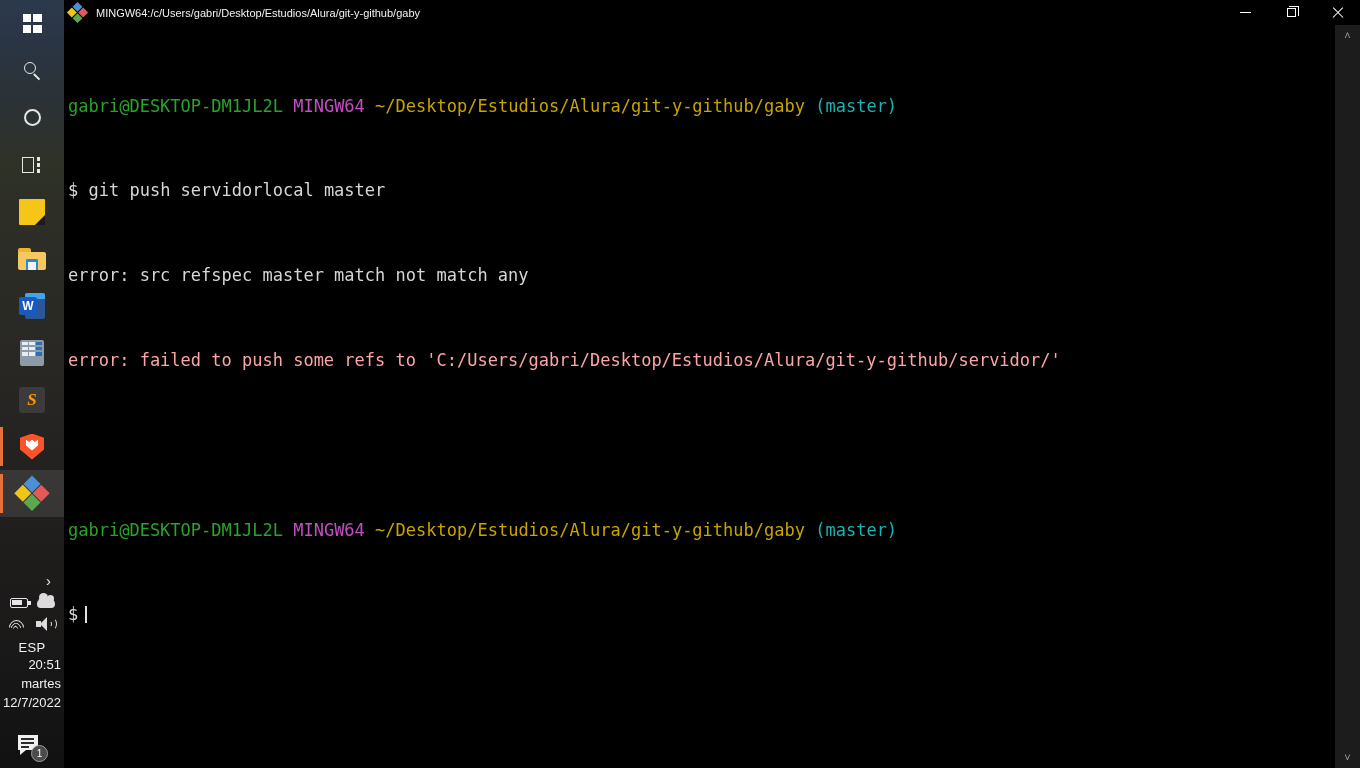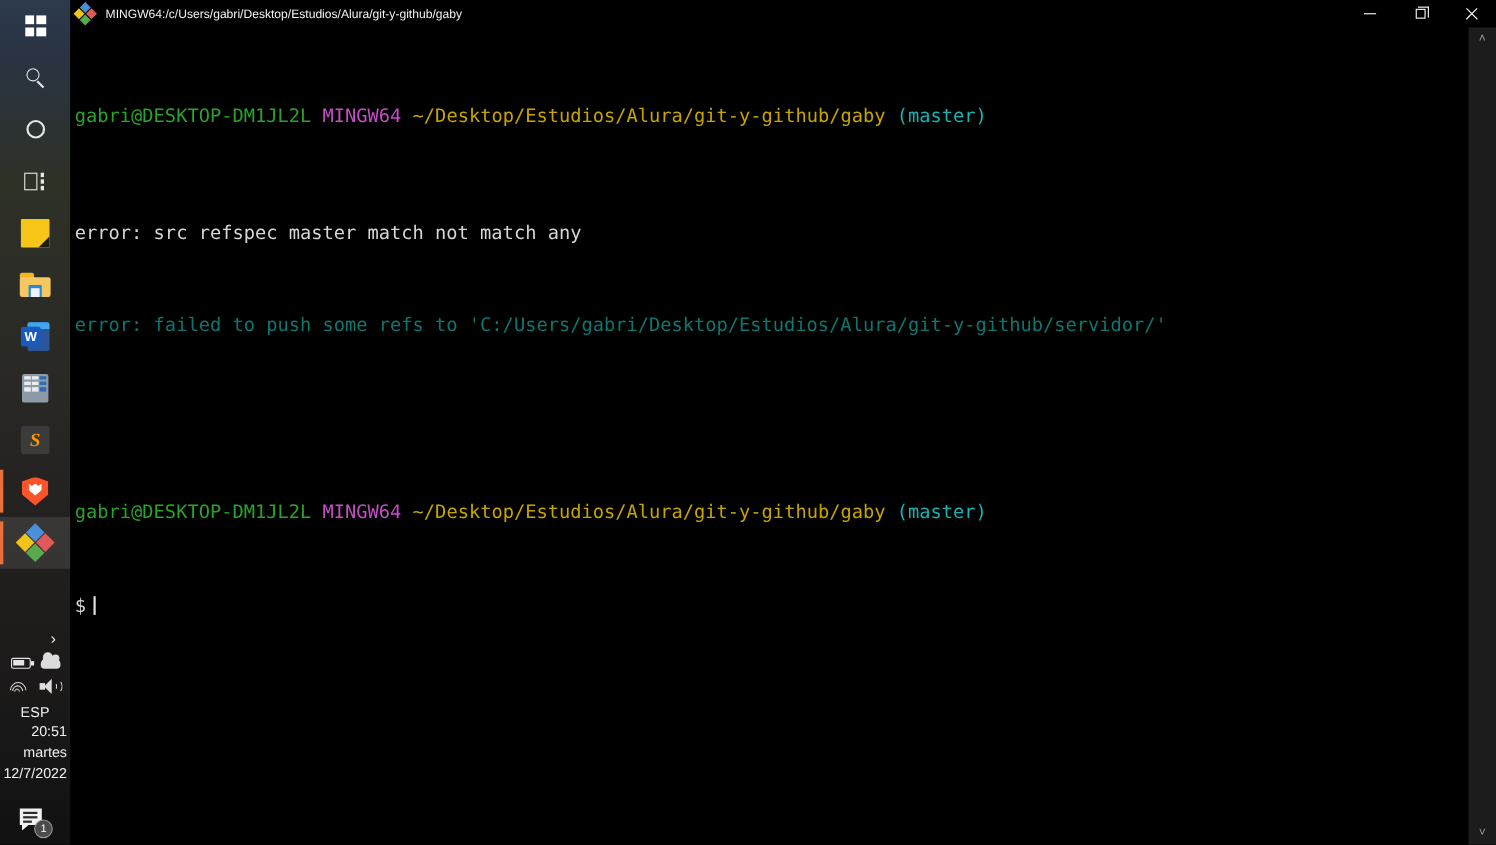--- a/index.html
+++ b/index.html
@@ -156,21 +156,21 @@
     background:#000; padding:7px 0 0 4px;
     font-family:"DejaVu Sans Mono", "Liberation Mono", monospace;
     font-size:17px; line-height:21.2px; white-space:pre; overflow:hidden;
   }
   .ln { white-space:pre; }
   .c-user   { color:#29a329; }
   .c-host   { color:#c44fc4; }
   .c-path   { color:#c8a400; }
   .c-branch { color:#1ab2b2; }
   .c-out    { color:#d6d6d6; }
-  .c-err    { color:#0f766e; }
+  .c-err    { color:#fca5a5; }
   .cursor {
     display:inline-block; width:2px; height:17px; background:#e0e0e0;
     vertical-align:-3px; margin-left:7px;
   }
 
   
   #scrollbar {
     position:absolute; right:0; top:25px; width:25px; height:743px;
     background:#1c1c1c; display:flex; flex-direction:column; align-items:center;
     justify-content:space-between; padding:5px 0;
@@ -337,20 +337,21 @@
       <div class="wc close">
           <span class="xs"></span>
         </div>
     </div>
   </div>
 
   <div id="terminal">
 
     <div class="ln"><span class="c-user">gabri@DESKTOP-DM1JL2L</span><span class="c-out"> </span><span class="c-host">MINGW64</span><span class="c-out"> </span><span class="c-path">~/Desktop/Estudios/Alura/git-y-github/gaby</span><span class="c-out"> </span><span class="c-branch">(master)</span></div>
 
+    <div class="ln c-out"><span>$ </span><span>git push servidorlocal master</span></div>
 
     <div class="ln c-out">error: src refspec master match not match any</div>
 
     <div class="ln c-err">error: failed to push some refs to 'C:/Users/gabri/Desktop/Estudios/Alura/git-y-github/servidor/'</div>
 
     <div class="ln">&nbsp;</div>
 
     <div class="ln"><span class="c-user">gabri@DESKTOP-DM1JL2L</span><span class="c-out"> </span><span class="c-host">MINGW64</span><span class="c-out"> </span><span class="c-path">~/Desktop/Estudios/Alura/git-y-github/gaby</span><span class="c-out"> </span><span class="c-branch">(master)</span></div>
 
     <div class="ln c-out"><span>$</span><span class="cursor"></span></div>

